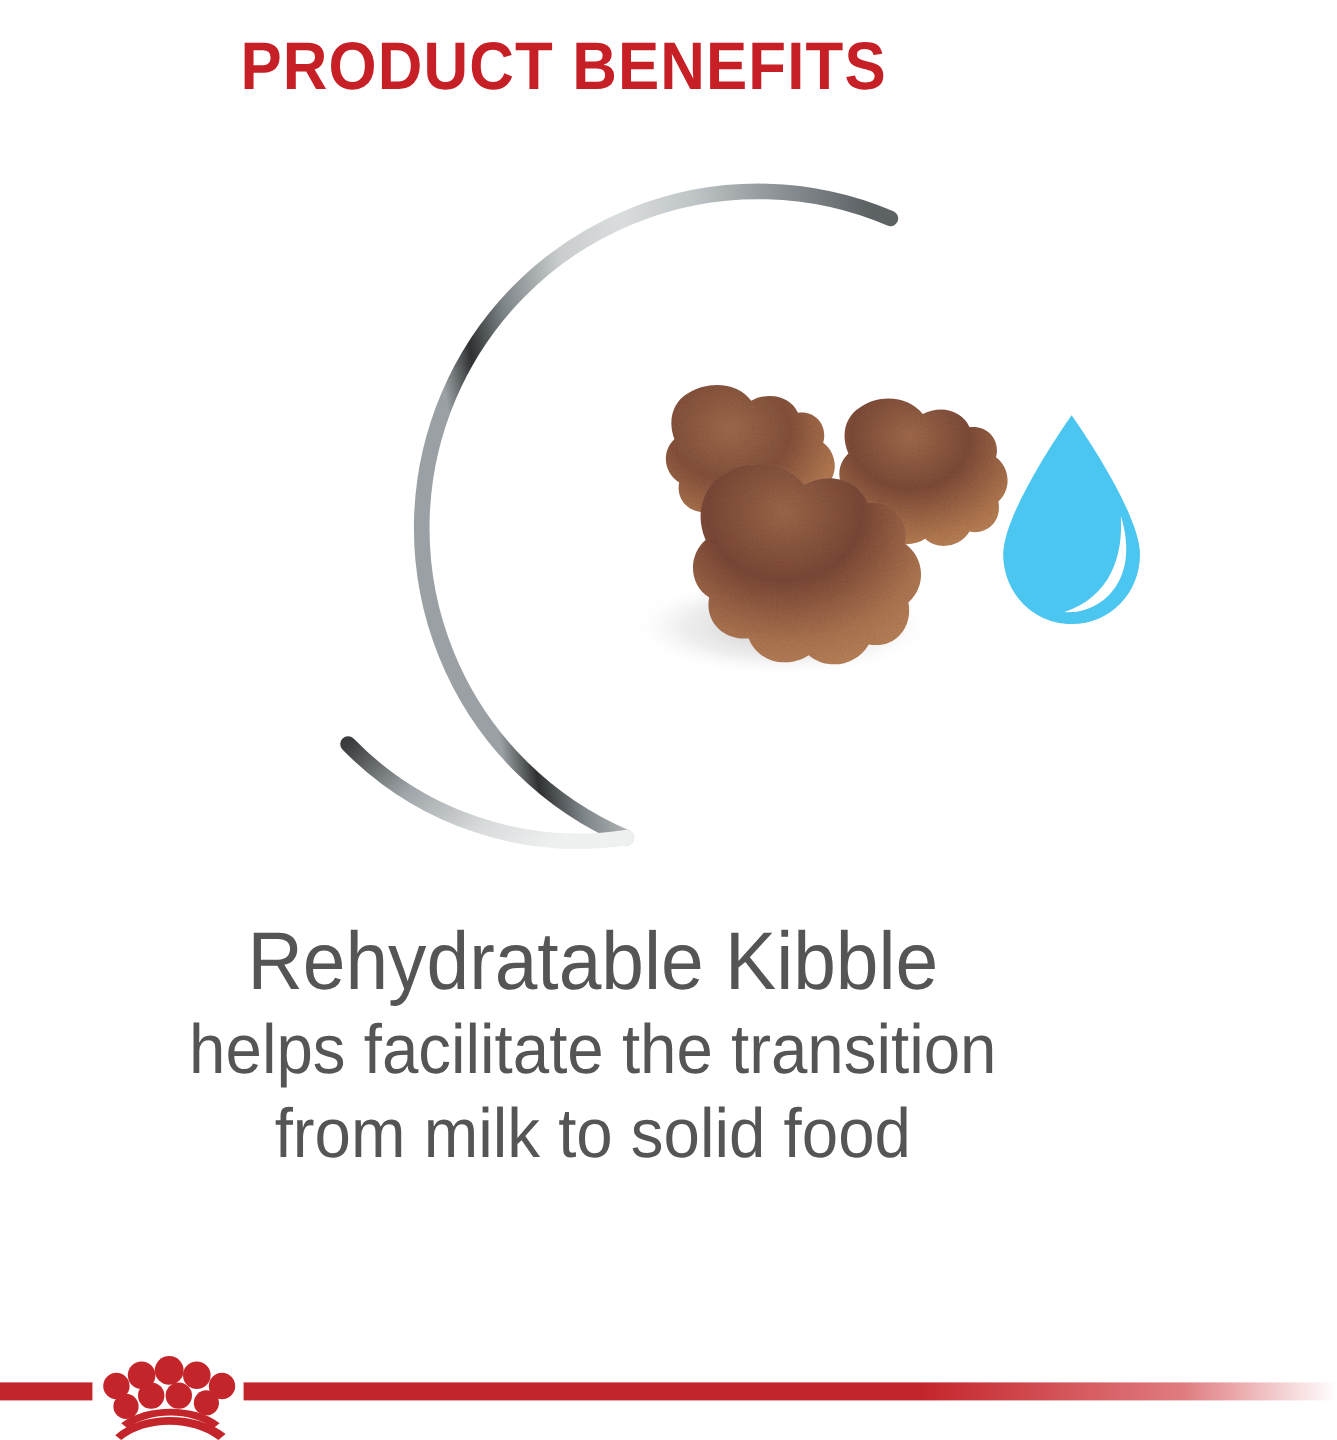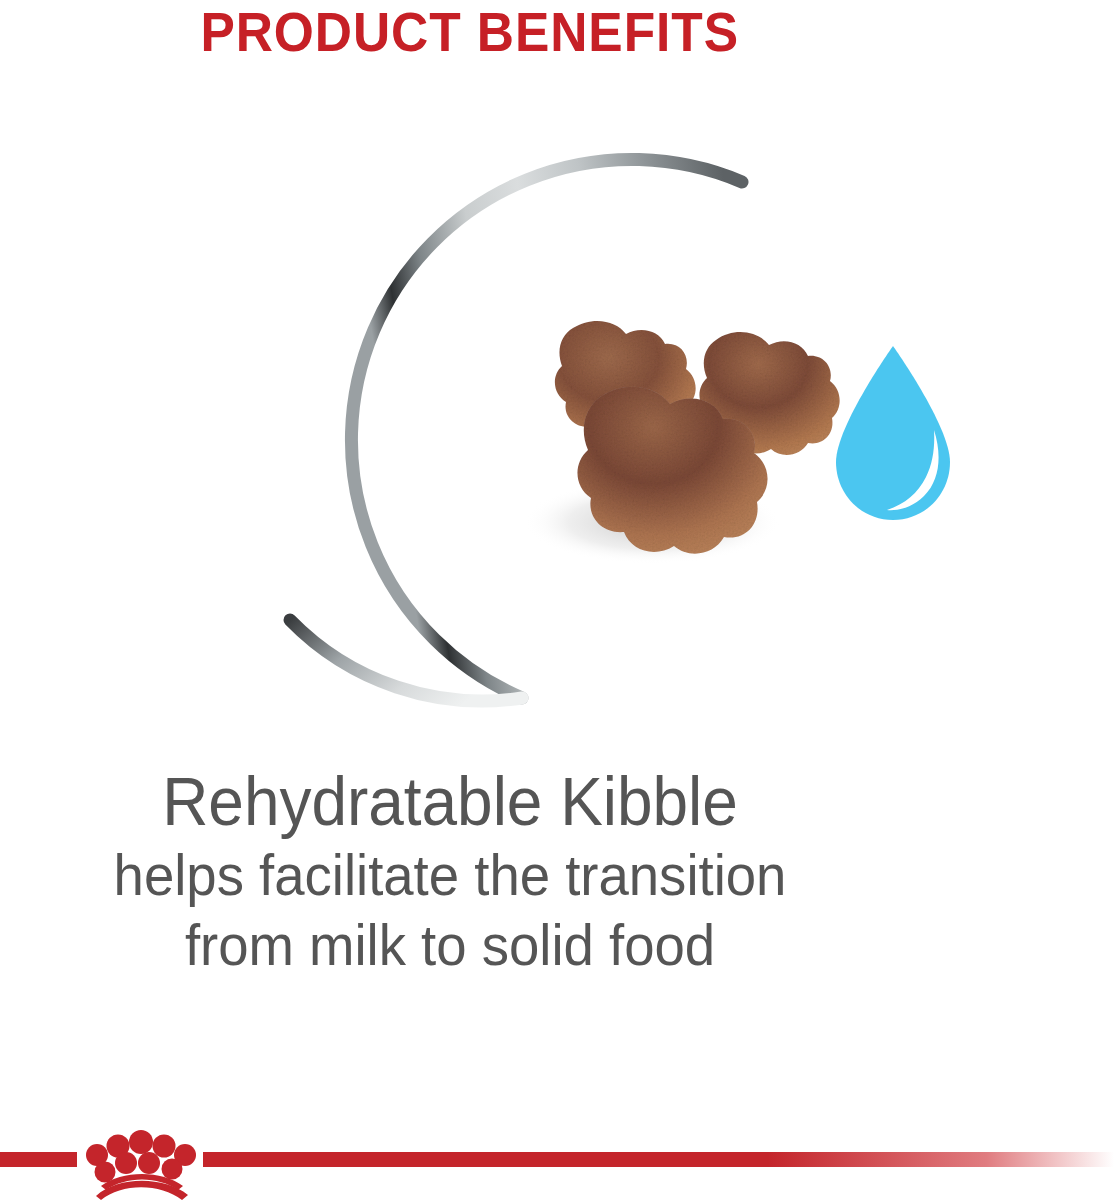--- a/index.html
+++ b/index.html
@@ -12,26 +12,26 @@
     height: 1200px;
     position: relative;
     overflow: hidden;
     font-family: "Liberation Sans", sans-serif;
     -webkit-font-smoothing: antialiased;
   }
 
   
   .header {
     position: absolute;
-    top: 4px;
+    top: 16px;
     left: 0;
     width: 940px;
     height: 78px;
     display: flex;
-    align-items: flex-start;
+    align-items: center;
     justify-content: center;
   }
   .header-title {
     color: #C62026;
     font-family: "Liberation Sans Narrow", "Liberation Sans", sans-serif;
     font-weight: bold;
     font-size: 56px;
     letter-spacing: 1px;
     line-height: 1;
     transform: scaleX(0.92);
@@ -57,20 +57,21 @@
   }
 
   
   .caption {
     position: absolute;
     top: 762px;
     left: 0;
     width: 900px;
     text-align: center;
     color: #555555;
+    padding-left: 44px;
   }
   .caption-headline {
     font-family: "Liberation Sans Narrow", "Liberation Sans", sans-serif;
     font-size: 68px;
     line-height: 78px;
     font-weight: normal;
     transform: scaleX(0.94);
     white-space: nowrap;
   }
   .caption-line {

